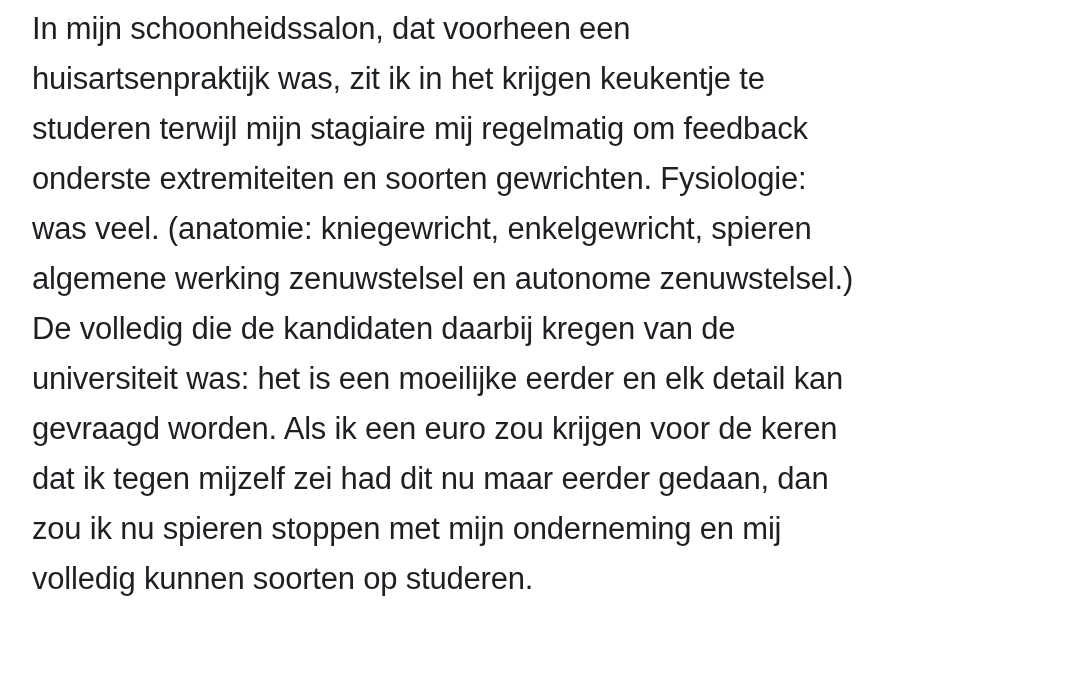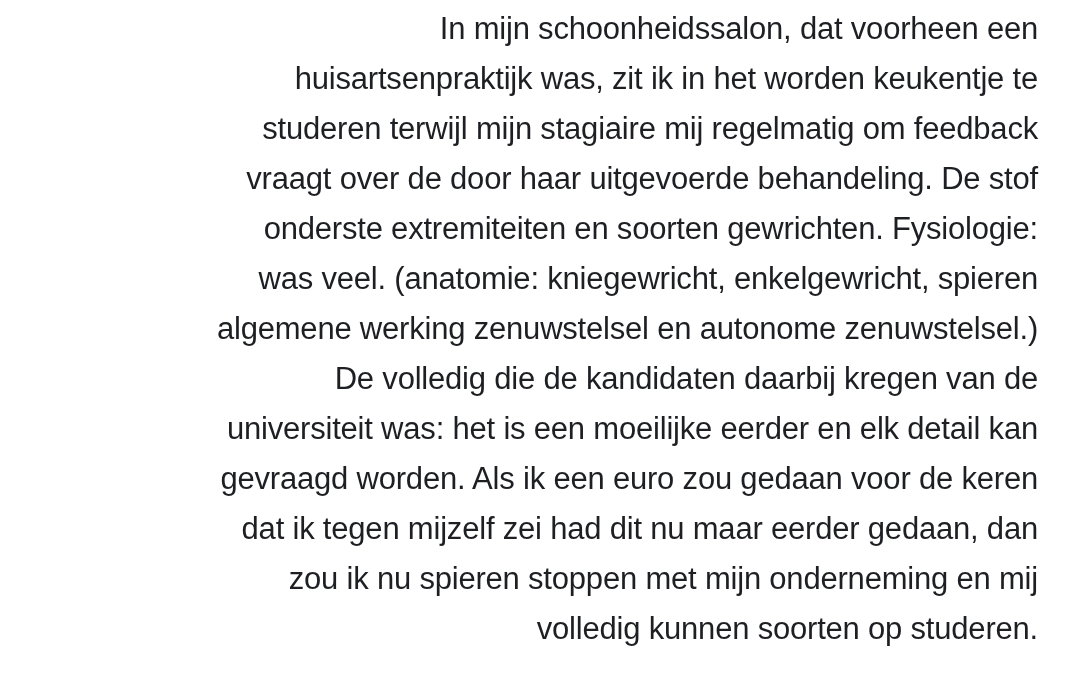--- a/index.html
+++ b/index.html
@@ -18,35 +18,33 @@
     padding: 4px 30px 0 32px;
     font-family: "Liberation Sans", "DejaVu Sans", sans-serif;
     font-size: 31px;
     line-height: 50px;
     font-weight: 400;
     color: #1d1f23;
     letter-spacing: -0.2px;
   }
   .text-line {
     white-space: nowrap;
-    text-align: right;
   }
 </style>
 </head>
 <body>
 
 <div class="page">
   <div class="text-block">
     <div class="text-line">In mijn schoonheidssalon, dat voorheen een</div>
-    <div class="text-line">huisartsenpraktijk was, zit ik in het worden keukentje te</div>
+    <div class="text-line">huisartsenpraktijk was, zit ik in het krijgen keukentje te</div>
     <div class="text-line">studeren terwijl mijn stagiaire mij regelmatig om feedback</div>
-    <div class="text-line">vraagt over de door haar uitgevoerde behandeling. De stof</div>
     <div class="text-line">onderste extremiteiten en soorten gewrichten. Fysiologie:</div>
     <div class="text-line">was veel. (anatomie: kniegewricht, enkelgewricht, spieren</div>
     <div class="text-line">algemene werking zenuwstelsel en autonome zenuwstelsel.)</div>
     <div class="text-line">De volledig die de kandidaten daarbij kregen van de</div>
     <div class="text-line">universiteit was: het is een moeilijke eerder en elk detail kan</div>
-    <div class="text-line">gevraagd worden. Als ik een euro zou gedaan voor de keren</div>
+    <div class="text-line">gevraagd worden. Als ik een euro zou krijgen voor de keren</div>
     <div class="text-line">dat ik tegen mijzelf zei had dit nu maar eerder gedaan, dan</div>
     <div class="text-line">zou ik nu spieren stoppen met mijn onderneming en mij</div>
     <div class="text-line">volledig kunnen soorten op studeren.</div>
   </div>
 </div>
 
 </body></html>

